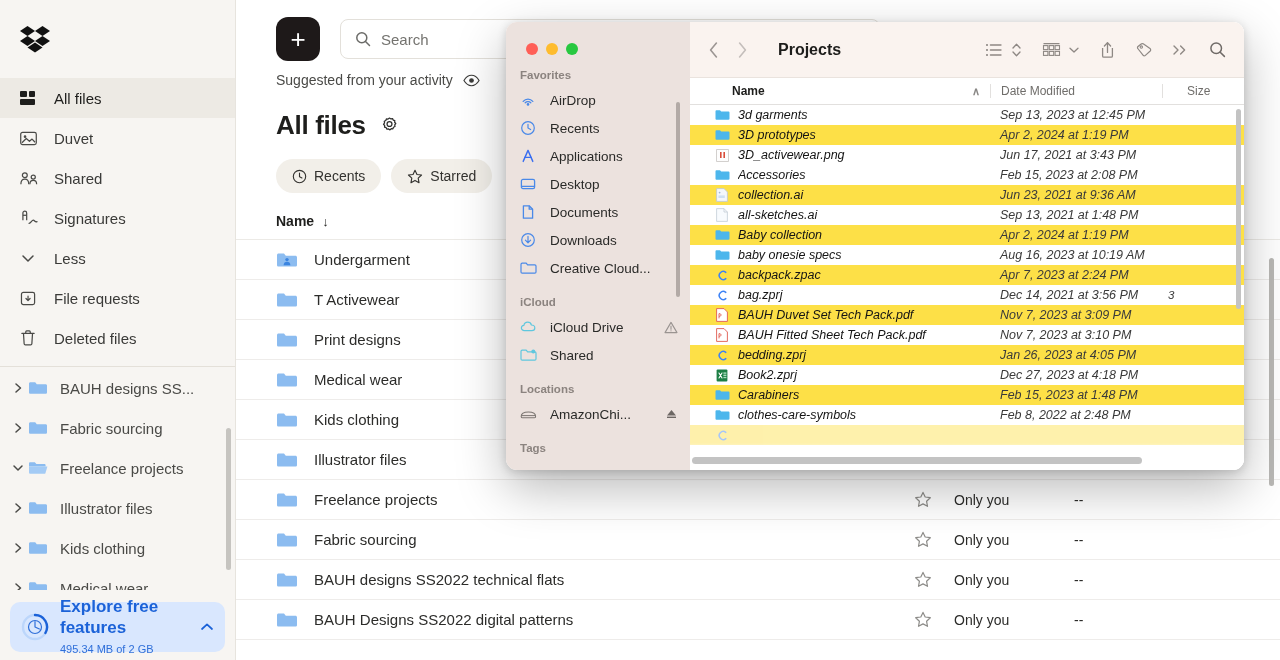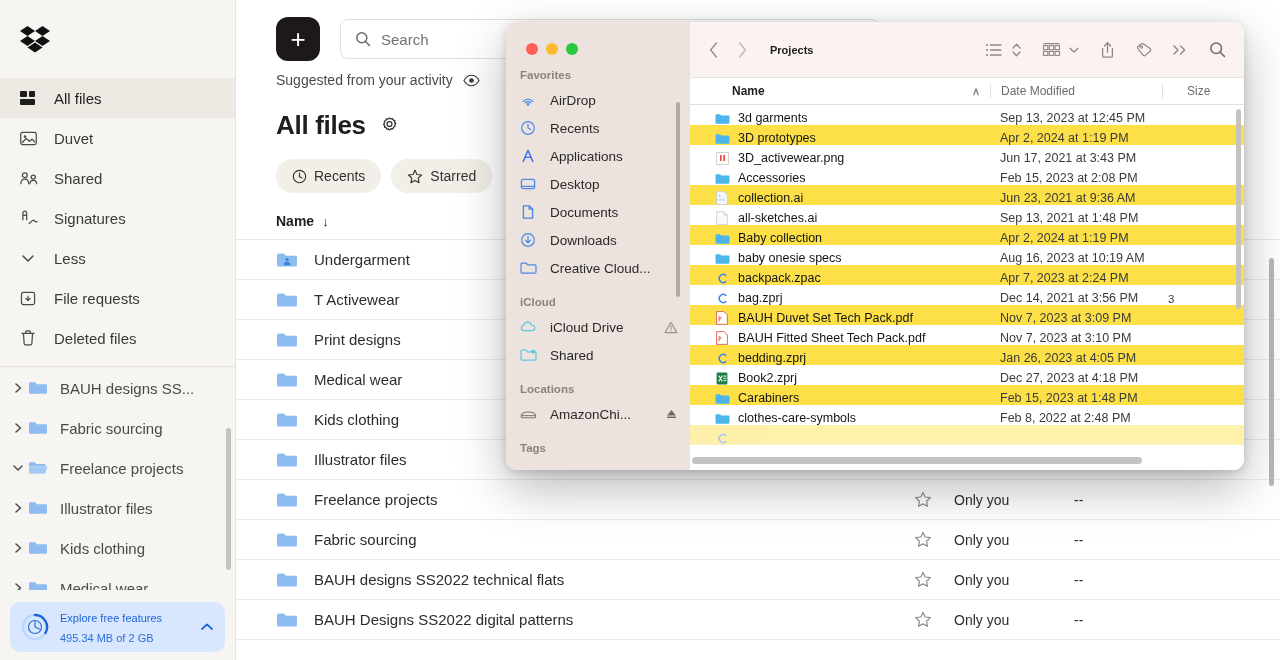--- a/index.html
+++ b/index.html
@@ -47,21 +47,21 @@
     background:#c6c4c0; border-radius:3px;
   }
 
   .promo-card {
     position:absolute; left:10px; bottom:8px; width:215px; height:50px;
     background:#d9e7fe; border-radius:10px;
     display:flex; align-items:center; padding: 0 10px;
   }
   .promo-ring { width:30px; height:30px; margin-right:10px; flex:0 0 auto;}
   .promo-text { flex:1 1 auto; line-height:1.25;}
-  .promo-title { font-size:11px; font-weight:normal; color:#1b62d8;}
+  .promo-title { font-size:17px; font-weight:bold; color:#1b62d8;}
   .promo-sub { font-size:11px; color:#2f6fd9; margin-top:2px;}
   .promo-chev { color:#1b62d8; font-size:14px; }
 
   
   .dbx-main { position:absolute; left:236px; top:0; width:1044px; height:660px; background:#fff; }
 
   .main-topbar { display:flex; align-items:center; padding: 18px 0 0 40px; height:60px;}
   .plus-btn {
     width:44px; height:44px; border-radius:12px; background:#1e1919;
     display:flex; align-items:center; justify-content:center;
@@ -145,34 +145,34 @@
 
   .finder-main {
     position:absolute; left:184px; top:0; width:554px; height:448px; background:#fff;
   }
   .finder-toolbar {
     height:56px; background:#faf3ef; display:flex; align-items:center;
     padding-left:18px; border-bottom:1px solid #eae3de;
   }
   .nav-arrows { display:flex; gap:16px; color:#9c9693; }
   .nav-arrows .dim { color:#c4bebb; }
-  .finder-title { margin-left:22px; font-size:11px; font-weight:bold; color:#1d1d1b;}
+  .finder-title { margin-left:30px; font-size:16px; font-weight:bold; color:#1d1d1b;}
   .tb-right { margin-left:auto; display:flex; align-items:center; gap:20px; padding-right:18px; color:#8e8884;}
 
   .col-head {
     height:27px; display:flex; align-items:center; background:#fff;
     border-bottom:1px solid #e2e0de; font-size:12px; color:#6f6d6a;
   }
   .ch-name { width:300px; padding-left:42px; color:#1d1d1b; font-weight:bold; position:relative;}
   .ch-sortarrow { position:absolute; right:10px; top:1px; color:#8a8886; font-size:11px;}
   .ch-date { width:172px; padding-left:10px; border-left:1px solid #e2e0de;}
   .ch-size { width:70px; padding-left:24px; border-left:1px solid #e2e0de;}
 
   .finder-list { position:relative; height:346px; overflow:hidden;}
-  .f-row { display:flex; align-items:flex-end; height:20px; font-size:12.5px; color:#141414;}
+  .f-row { display:flex; align-items:center; height:20px; font-size:12.5px; color:#141414;font-style:italic;}
   .f-row.alt { background:#fde047;}
   .f-ico { width:20px; margin-left:22px; margin-right:6px; display:flex; align-items:center; justify-content:center; flex:0 0 auto;}
   .f-name { width:252px; white-space:nowrap; overflow:hidden;}
   .f-date { width:172px; padding-left:10px; color:#3a3a3a;}
   .f-size { width:70px; padding-left:6px; color:#3a3a3a; font-size:11.5px;}
 
   .finder-vscroll {
     position:absolute; right:3px; top:4px; width:5px; height:200px;
     background:#c3c3c3; border-radius:3px;
   }

